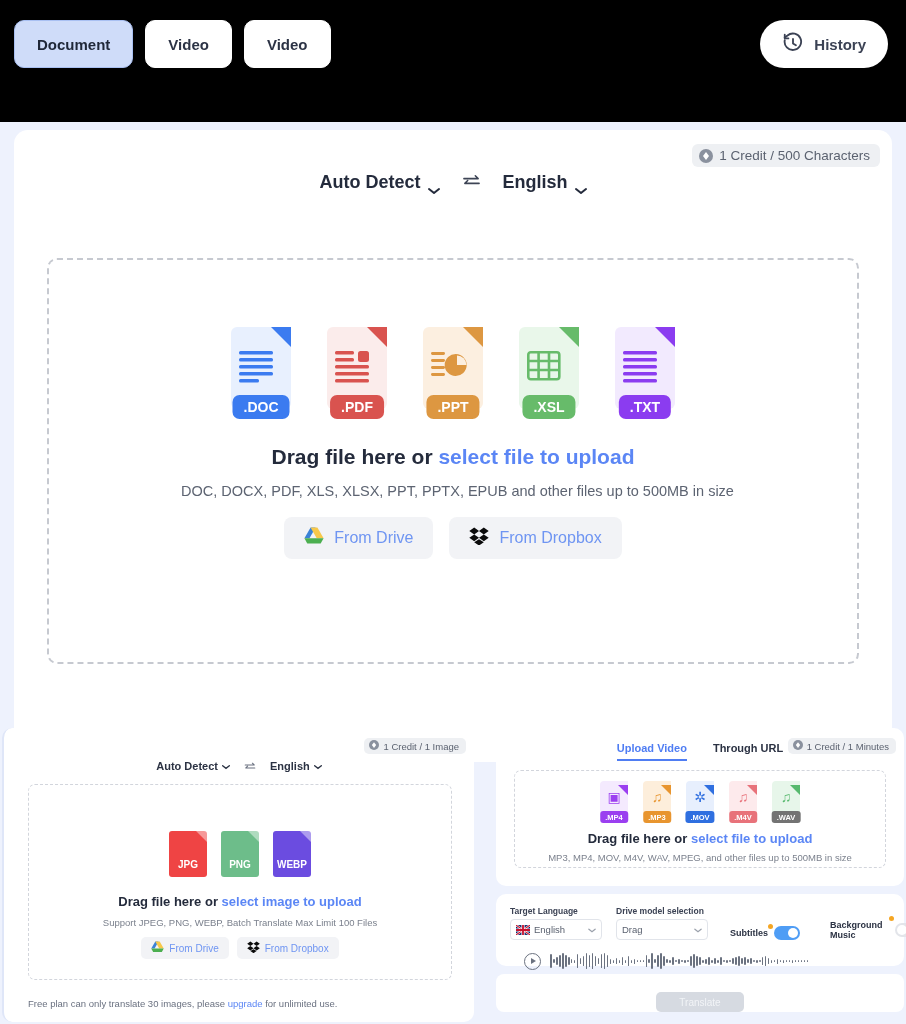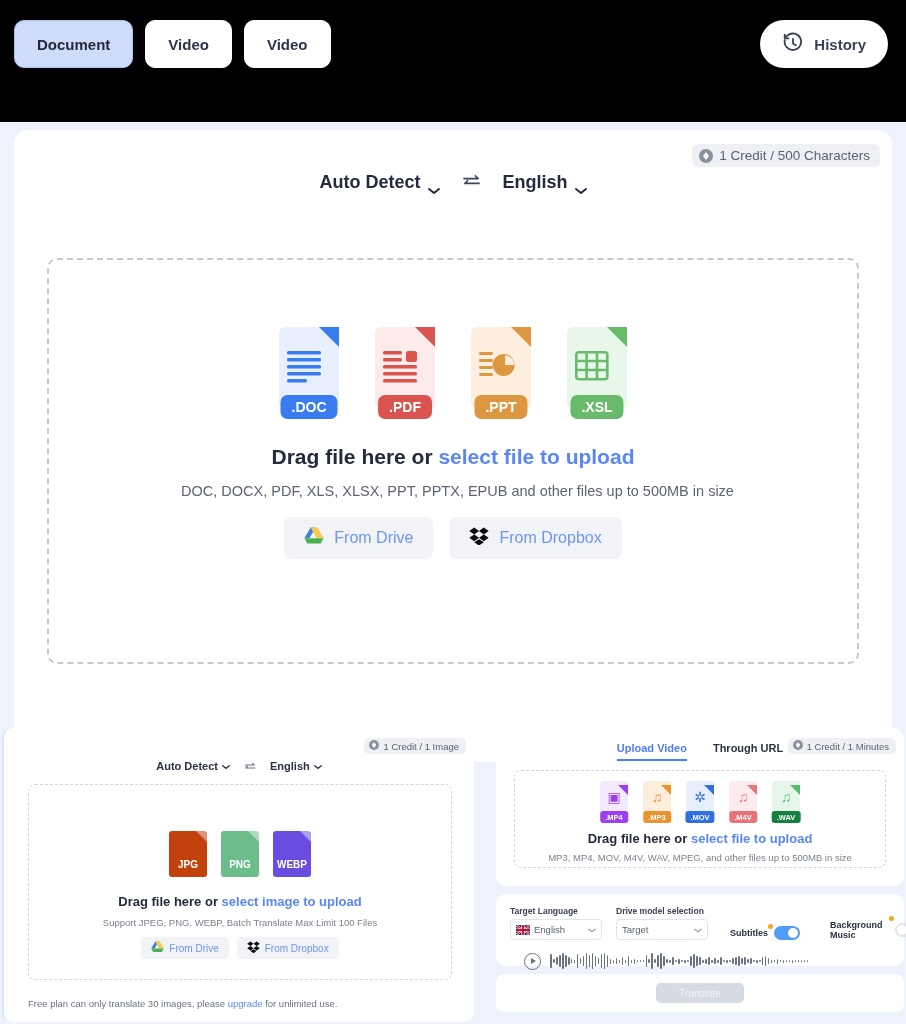--- a/index.html
+++ b/index.html
@@ -92,21 +92,21 @@
   .img-card {
     position: absolute; left: 2px; top: 728px; width: 472px; height: 294px;
     background: #fff; border-radius: 10px; border-left: 2px solid #dfe6f8;
   }
   .vid-col { position: absolute; left: 496px; top: 728px; width: 408px; }
   .vid-card { background: #fff; border-radius: 10px; position: relative; }
   .vid-upload { height: 158px; }
   .vid-settings { margin-top: 8px; height: 72px; padding: 12px 14px 0; }
   .vid-footer {
     margin-top: 8px; height: 38px; border-radius: 8px; background: #fff;
-    display: flex; align-items: center; justify-content: center;
+    display: flex; align-items: flex-end; justify-content: center;
   }
 
   .mini-badge {
     position: absolute; right: 8px; top: 10px;
     background: #eef0f3; border-radius: 5px; padding: 2px 7px 2px 5px;
     display: flex; align-items: center; gap: 4px;
     font-size: 9.5px; color: #5b6270; white-space: nowrap;
   }
   .mini-lang-row {
     position: absolute; left: 0; top: 29px; width: 100%;
@@ -348,20 +348,38 @@
         </div>
         <div class="lines">
           <svg width="34" height="30" fill="none" stroke="#67bb6a" stroke-width="2.6">
             <rect x="1.3" y="1.3" width="31" height="27" rx="2.5"></rect>
             <path d="M1.3 10h31M1.3 19h31M11.6 1.3v27M22 1.3v27"></path>
           </svg>
         </div>
         <div class="badge" style="background:#67bb6a">.XSL</div>
       </div>
 
+      <div class="ficon">
+        <div class="page" style="background:#f2eafe"></div>
+        <div class="fold">
+          <svg width="20" height="20" viewBox="0 0 20 20">
+              <path d="M0 0h20v20z" fill="#8b3cf0"></path>
+            </svg>
+        </div>
+        <div class="lines">
+          <svg width="34" height="32" fill="#8b3cf0">
+            <rect x="0" y="0" width="34" height="3.4" rx="1.5"></rect>
+            <rect x="0" y="7" width="34" height="3.4" rx="1.5"></rect>
+            <rect x="0" y="14" width="34" height="3.4" rx="1.5"></rect>
+            <rect x="0" y="21" width="34" height="3.4" rx="1.5"></rect>
+            <rect x="0" y="28" width="34" height="3.4" rx="1.5"></rect>
+          </svg>
+        </div>
+        <div class="badge" style="background:#8b3cf0">.TXT</div>
+      </div>
     </div>
 
     <div class="drop-title">
       <span>Drag file here or </span><span class="lnk">select file to upload</span>
     </div>
     <div class="drop-sub">DOC, DOCX, PDF, XLS, XLSX, PPT, PPTX, EPUB and other files up to 500MB in size</div>
 
     <div class="cloud-row">
       <div class="cloud-btn">
         <span>
@@ -415,21 +433,21 @@
       <span>
         <svg width="8" height="6" viewBox="0 0 12 8" fill="none" stroke="#2b3243" stroke-width="2" stroke-linecap="round">
             <path d="M1 2l5 4 5-4"></path>
           </svg>
       </span>
     </div>
   </div>
 
   <div class="mini-drop">
     <div class="img-icons">
-      <div class="imgicon" style="background:#c2410c">
+      <div class="imgicon" style="background:#ef4444">
         <span class="corner"></span>
         <span>JPG</span>
       </div>
       <div class="imgicon" style="background:#6dbd8a">
         <span class="corner"></span>
         <span>PNG</span>
       </div>
       <div class="imgicon" style="background:#6b4ce0">
         <span class="corner"></span>
         <span>WEBP</span>
@@ -533,21 +551,21 @@
           <div class="mbadge" style="background:#e8727a">.M4V</div>
         </div>
         <div class="micon">
           <div class="mpage" style="background:#e7f6ea"></div>
           <div class="mfold">
             <svg width="10" height="10" viewBox="0 0 10 10">
                 <path d="M0 0h10v10z" fill="#57b96e"></path>
               </svg>
           </div>
           <div class="mglyph" style="color:#57b96e">♫</div>
-          <div class="mbadge" style="background:#15803d">.WAV</div>
+          <div class="mbadge" style="background:#737373">.WAV</div>
         </div>
       </div>
 
       <div class="mini-title" style="margin-top:8px">
         <span>Drag file here or </span><span class="lnk">select file to upload</span>
       </div>
       <div class="mini-sub" style="margin-top:6px">MP3, MP4, MOV, M4V, WAV, MPEG, and other files up to 500MB in size</div>
     </div>
   </div>
 
@@ -570,21 +588,21 @@
             <svg width="8" height="5" viewBox="0 0 12 8" fill="none" stroke="#9aa0ab" stroke-width="2" stroke-linecap="round">
                 <path d="M1 2l5 4 5-4"></path>
               </svg>
           </span>
         </div>
       </div>
 
       <div class="set-field">
         <div class="set-label">Drive model selection</div>
         <div class="set-select">
-          <span>Target</span>
+          <span>Drag</span>
           <span class="cv">
             <svg width="8" height="5" viewBox="0 0 12 8" fill="none" stroke="#9aa0ab" stroke-width="2" stroke-linecap="round">
                 <path d="M1 2l5 4 5-4"></path>
               </svg>
           </span>
         </div>
       </div>
 
       <div class="toggle-wrap" style="margin-left:8px">
         <span class="tg-label">Subtitles<span class="tg-dot"></span></span>

